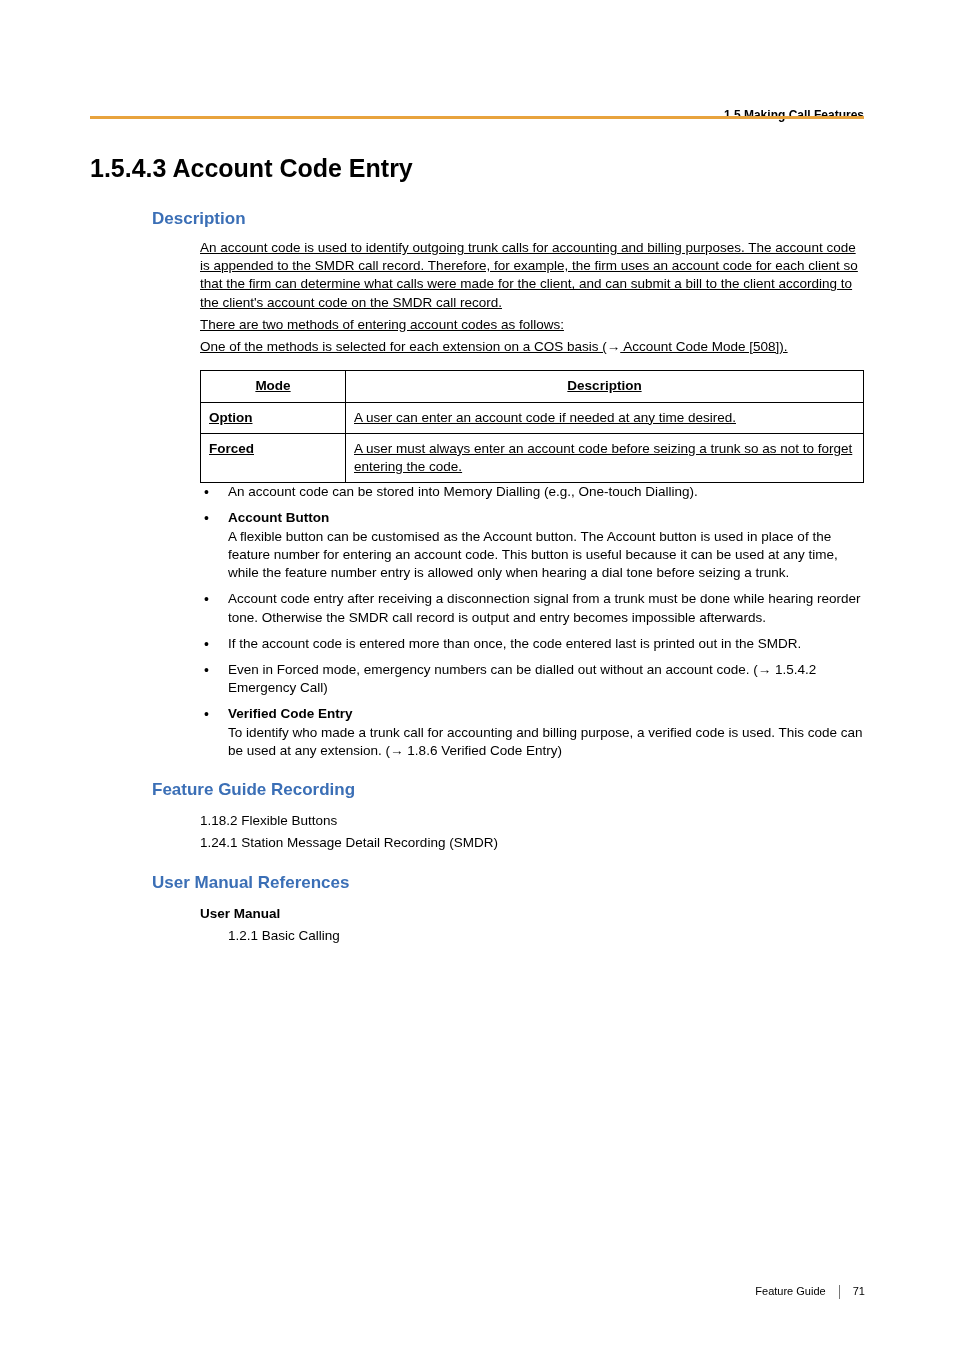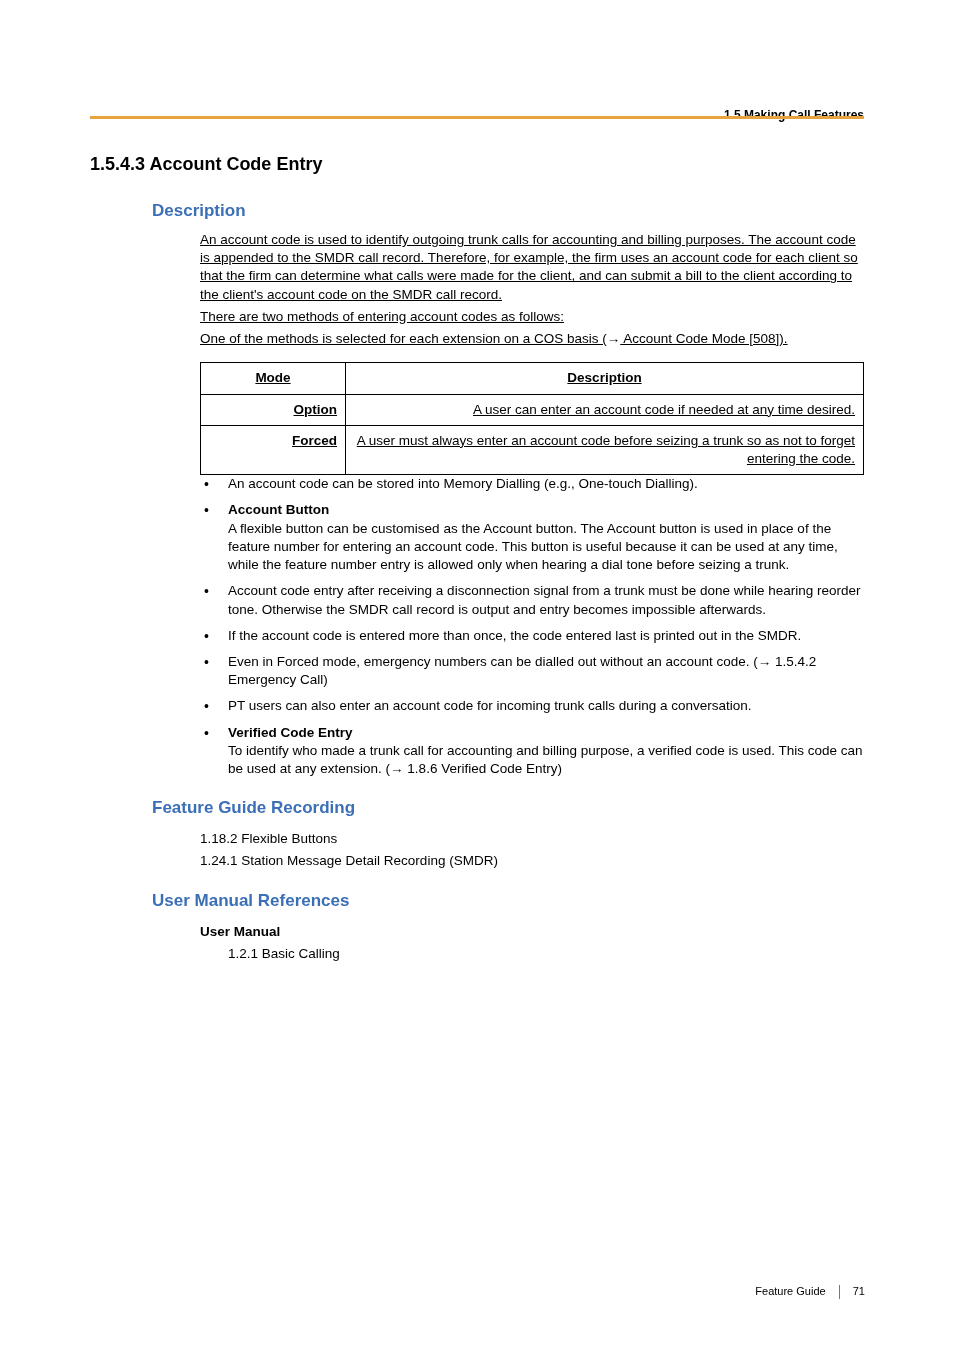--- a/index.html
+++ b/index.html
@@ -27,21 +27,21 @@
     top: 116px;
     left: 90px;
     right: 90px;
     height: 3px;
     background: #e8a33d;
   }
   .content {
     margin-top: 58px;
   }
   h1.section-title {
-    font-size: 18px;
+    font-size: 25px;
     font-weight: bold;
     margin-bottom: 26px;
   }
   h2.blue-heading {
     color: #3b6fb6;
     font-size: 17px;
     font-weight: bold;
     margin-top: 20px;
     margin-bottom: 10px;
     margin-left: 62px;
@@ -55,21 +55,21 @@
   .body-block p { margin-bottom: 4px; }
   table.mode-table {
     margin-top: 14px;
     border-collapse: collapse;
     width: 100%;
   }
   table.mode-table th, table.mode-table td {
     border: 1px solid #000;
     padding: 6px 8px;
     font-size: 13.5px;
-    text-align: right;
+    text-align: left;
     vertical-align: top;
   }
   table.mode-table th {
     text-align: center;
     font-weight: bold;
   }
   table.mode-table th.mode-col { width: 145px; }
   table.mode-table td.mode-cell { font-weight: bold; }
   ul.bullets {
     list-style: none;
@@ -161,21 +161,20 @@
       <li>An account code can be stored into Memory Dialling (e.g., One-touch Dialling).</li>
       <li>
         <span class="bold">Account Button</span><br>
         <span>A flexible button can be customised as the Account button. The Account button is used in place of the feature number for entering an account code. This button is useful because it can be used at any time, while the feature number entry is allowed only when hearing a dial tone before seizing a trunk.</span>
       </li>
       <li>Account code entry after receiving a disconnection signal from a trunk must be done while hearing reorder tone. Otherwise the SMDR call record is output and entry becomes impossible afterwards.</li>
       <li>If the account code is entered more than once, the code entered last is printed out in the SMDR.</li>
       <li>
         <span>Even in Forced mode, emergency numbers can be dialled out without an account code. (</span><span class="arrow">→</span><span> 1.5.4.2 Emergency Call)</span>
       </li>
-      <li>PT users can also enter an account code for incoming trunk calls during a conversation.</li>
       <li>
         <span class="bold">Verified Code Entry</span><br>
         <span>To identify who made a trunk call for accounting and billing purpose, a verified code is used. This code can be used at any extension. (</span><span class="arrow">→</span><span> 1.8.6 Verified Code Entry)</span>
       </li>
     </ul>
 
     <h2 class="blue-heading">Feature Guide Recording</h2>
     <div class="refs">
       <div>1.18.2 Flexible Buttons</div>
       <div>1.24.1 Station Message Detail Recording (SMDR)</div>

